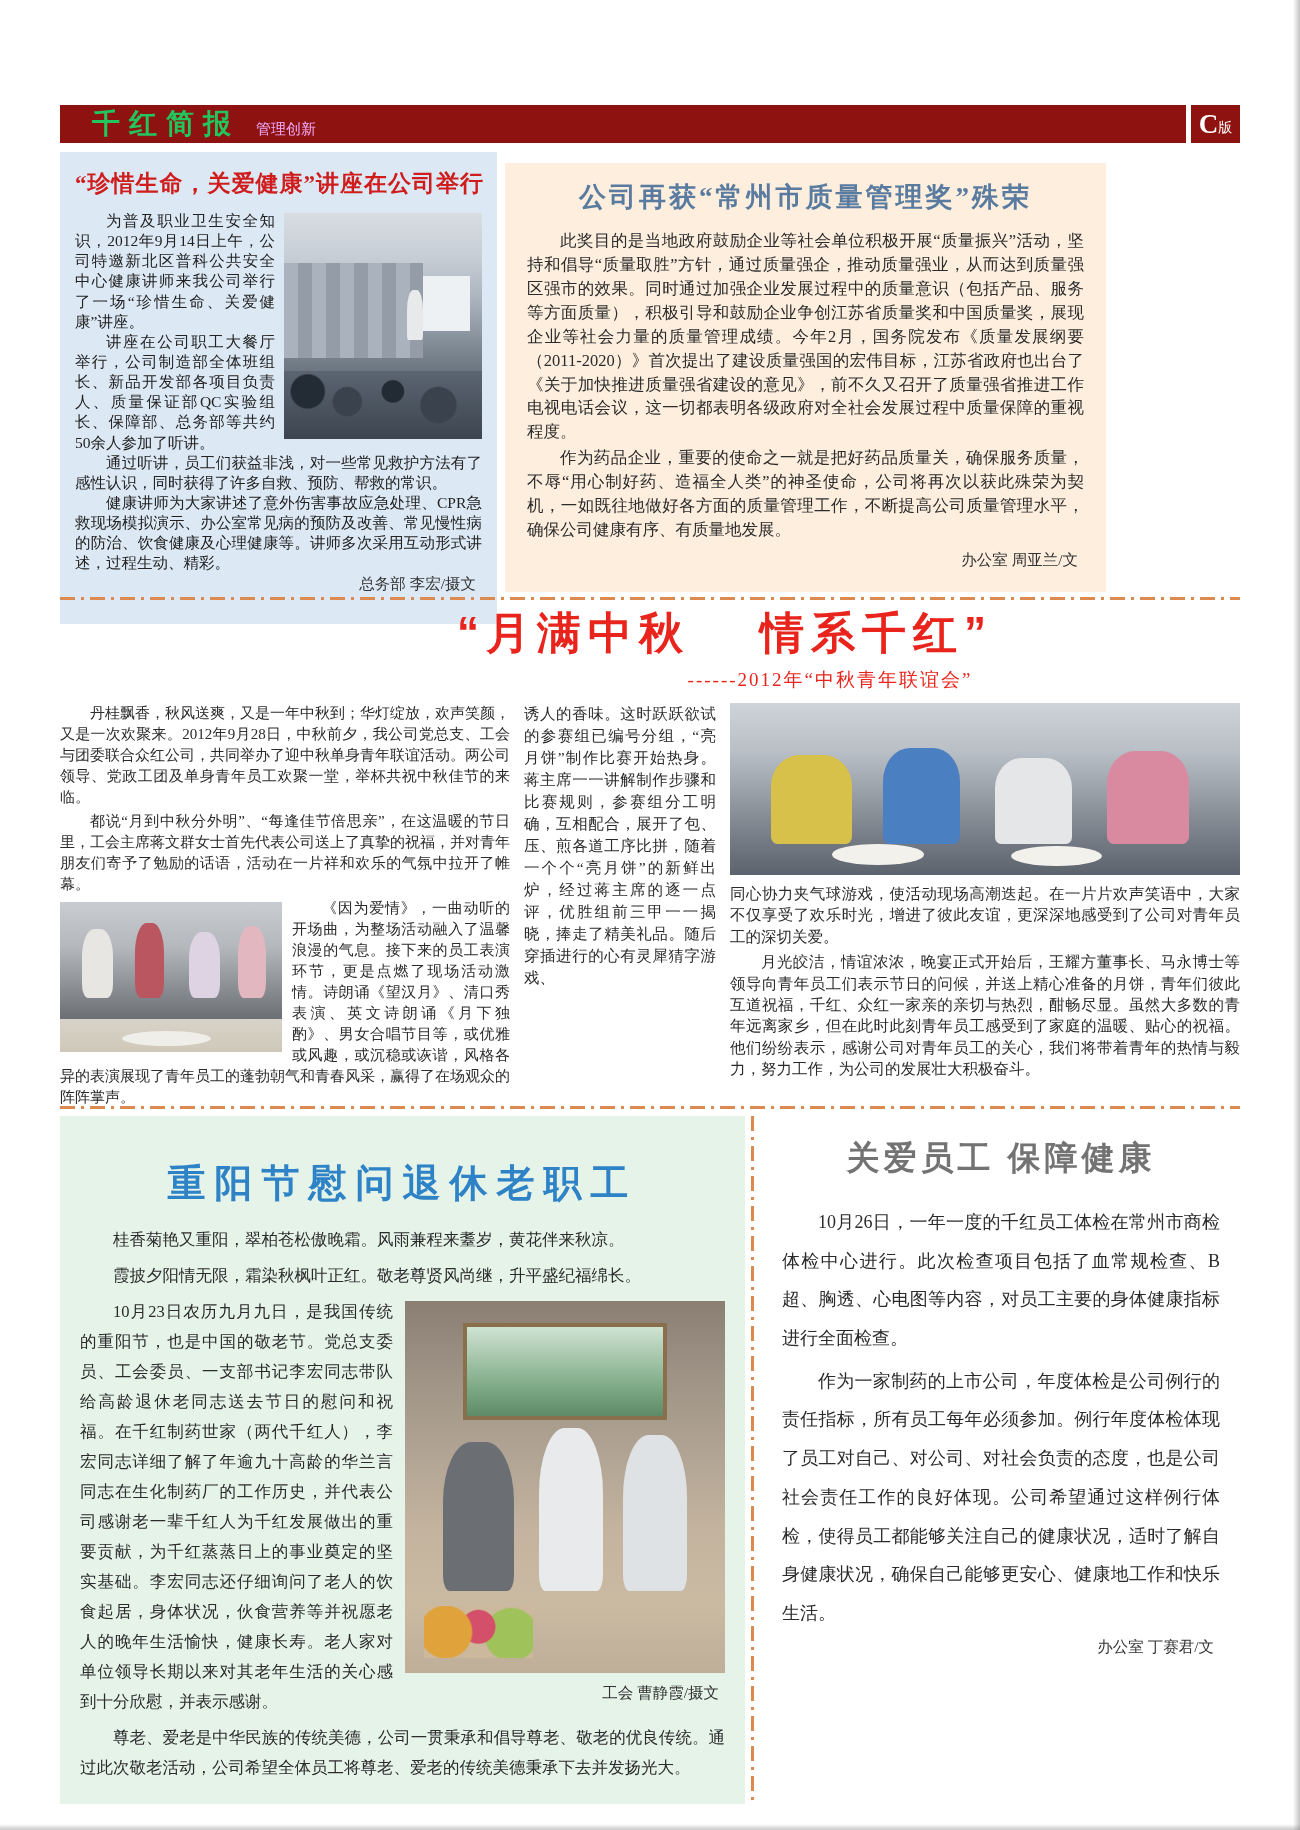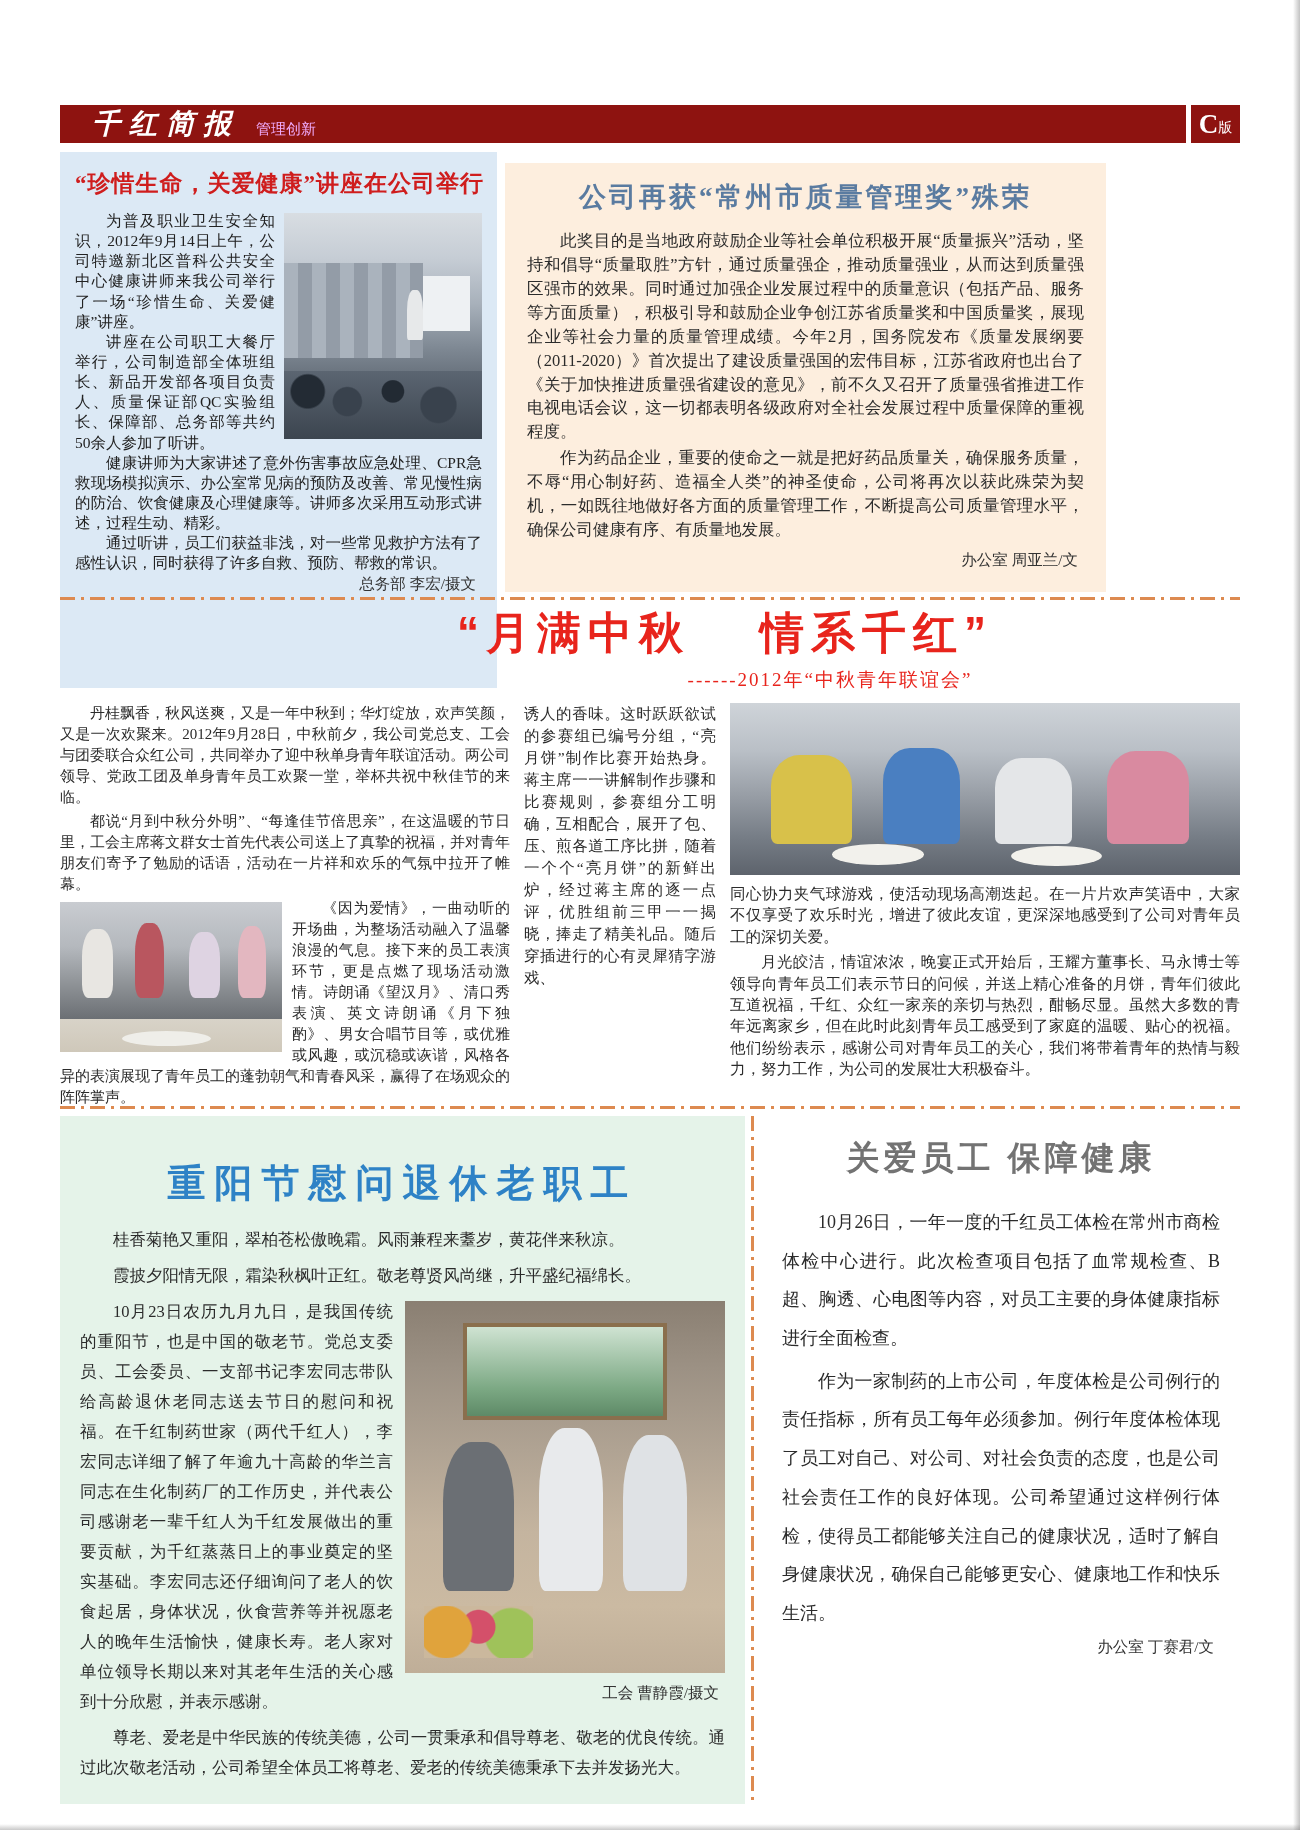--- a/index.html
+++ b/index.html
@@ -7,37 +7,37 @@
          font-family:"Liberation Serif","DejaVu Serif",serif;color:#2b2b2b;}
   
   .edge-r{position:absolute;top:0;right:0;width:7px;height:100%;
           background:linear-gradient(90deg,rgba(0,0,0,0),rgba(120,120,120,.45));}
   .edge-b{position:absolute;left:0;bottom:0;width:100%;height:6px;
           background:linear-gradient(180deg,rgba(0,0,0,0),rgba(120,120,120,.4));}
 
   
   .masthead-bar{position:absolute;left:60px;top:105px;width:1126px;height:38px;
                 background:#8e1310;display:flex;align-items:center;}
-  .masthead{color:#ffffff;font-size:28px;font-weight:bold;font-style:italic;
+  .masthead{color:#22c55e;font-size:28px;font-weight:bold;
             letter-spacing:9px;margin-left:32px;white-space:nowrap;}
   .section-label{color:#f0abfc;font-size:15px;margin-left:16px;margin-top:10px;
                  font-family:"Liberation Sans","DejaVu Sans",sans-serif;}
   .edition-box{position:absolute;left:1191px;top:105px;width:49px;height:38px;
                background:#8e1310;color:#fff;display:flex;align-items:center;justify-content:center;}
   .edition-letter{font-size:27px;font-weight:bold;}
   .edition-suffix{font-size:14px;margin-top:8px;}
 
   
   .byline{text-align:right;font-size:15.5px;color:#333;padding-right:6px;}
   p{margin:0;}
   .ind{text-indent:2em;}
   .just{text-align:justify;}
 
   
-  .panel-blue{position:absolute;left:60px;top:152px;width:437px;height:536px;
+  .panel-blue{position:absolute;left:60px;top:152px;width:437px;height:472px;
               background:#dce9f5;padding:10px 15px;box-sizing:border-box;}
   .hl-red{color:#cf1d1d;font-size:23px;font-weight:bold;text-align:center;
           margin:6px 0 12px;letter-spacing:1px;white-space:nowrap;}
   .panel-blue .body{font-size:15.5px;line-height:1.3;color:#222;}
   .lecture-photo{float:right;width:198px;height:226px;margin:2px 0 8px 9px;}
 
   
   .panel-cream{position:absolute;left:505px;top:163px;width:601px;height:429px;
                background:#fdeede;padding:8px 22px;box-sizing:border-box;}
   .hl-slate{color:#5a7ba0;font-size:27px;font-weight:bold;text-align:center;
@@ -145,22 +145,22 @@
     <div class="hl-red">“珍惜生命，关爱健康”讲座在公司举行</div>
     <div class="body just">
       <div class="ph ph-lecture lecture-photo">
         <div class="curtain"></div>
         <div class="screen"></div>
         <div class="speaker"></div>
         <div class="crowd"></div>
       </div>
       <p class="ind">为普及职业卫生安全知识，2012年9月14日上午，公司特邀新北区普科公共安全中心健康讲师来我公司举行了一场“珍惜生命、关爱健康”讲座。</p>
       <p class="ind">讲座在公司职工大餐厅举行，公司制造部全体班组长、新品开发部各项目负责人、质量保证部QC实验组长、保障部、总务部等共约50余人参加了听讲。</p>
+      <p class="ind">通过听讲，员工们获益非浅，对一些常见救护方法有了感性认识，同时获得了许多自救、预防、帮救的常识。</p>
       <p class="ind">健康讲师为大家讲述了意外伤害事故应急处理、CPR急救现场模拟演示、办公室常见病的预防及改善、常见慢性病的防治、饮食健康及心理健康等。讲师多次采用互动形式讲述，过程生动、精彩。</p>
-      <p class="ind">通过听讲，员工们获益非浅，对一些常见救护方法有了感性认识，同时获得了许多自救、预防、帮救的常识。</p>
     </div>
     <div class="byline">总务部  李宏/摄文</div>
   </div>
 
   <div class="panel-cream">
     <div class="hl-slate">公司再获“常州市质量管理奖”殊荣</div>
     <p class="ind just">此奖目的是当地政府鼓励企业等社会单位积极开展“质量振兴”活动，坚持和倡导“质量取胜”方针，通过质量强企，推动质量强业，从而达到质量强区强市的效果。同时通过加强企业发展过程中的质量意识（包括产品、服务等方面质量），积极引导和鼓励企业争创江苏省质量奖和中国质量奖，展现企业等社会力量的质量管理成绩。今年2月，国务院发布《质量发展纲要（2011-2020）》首次提出了建设质量强国的宏伟目标，江苏省政府也出台了《关于加快推进质量强省建设的意见》，前不久又召开了质量强省推进工作电视电话会议，这一切都表明各级政府对全社会发展过程中质量保障的重视程度。</p>
     <p class="ind just">作为药品企业，重要的使命之一就是把好药品质量关，确保服务质量，不辱“用心制好药、造福全人类”的神圣使命，公司将再次以获此殊荣为契机，一如既往地做好各方面的质量管理工作，不断提高公司质量管理水平，确保公司健康有序、有质量地发展。</p>
     <div class="byline">办公室  周亚兰/文</div>
   </div>

